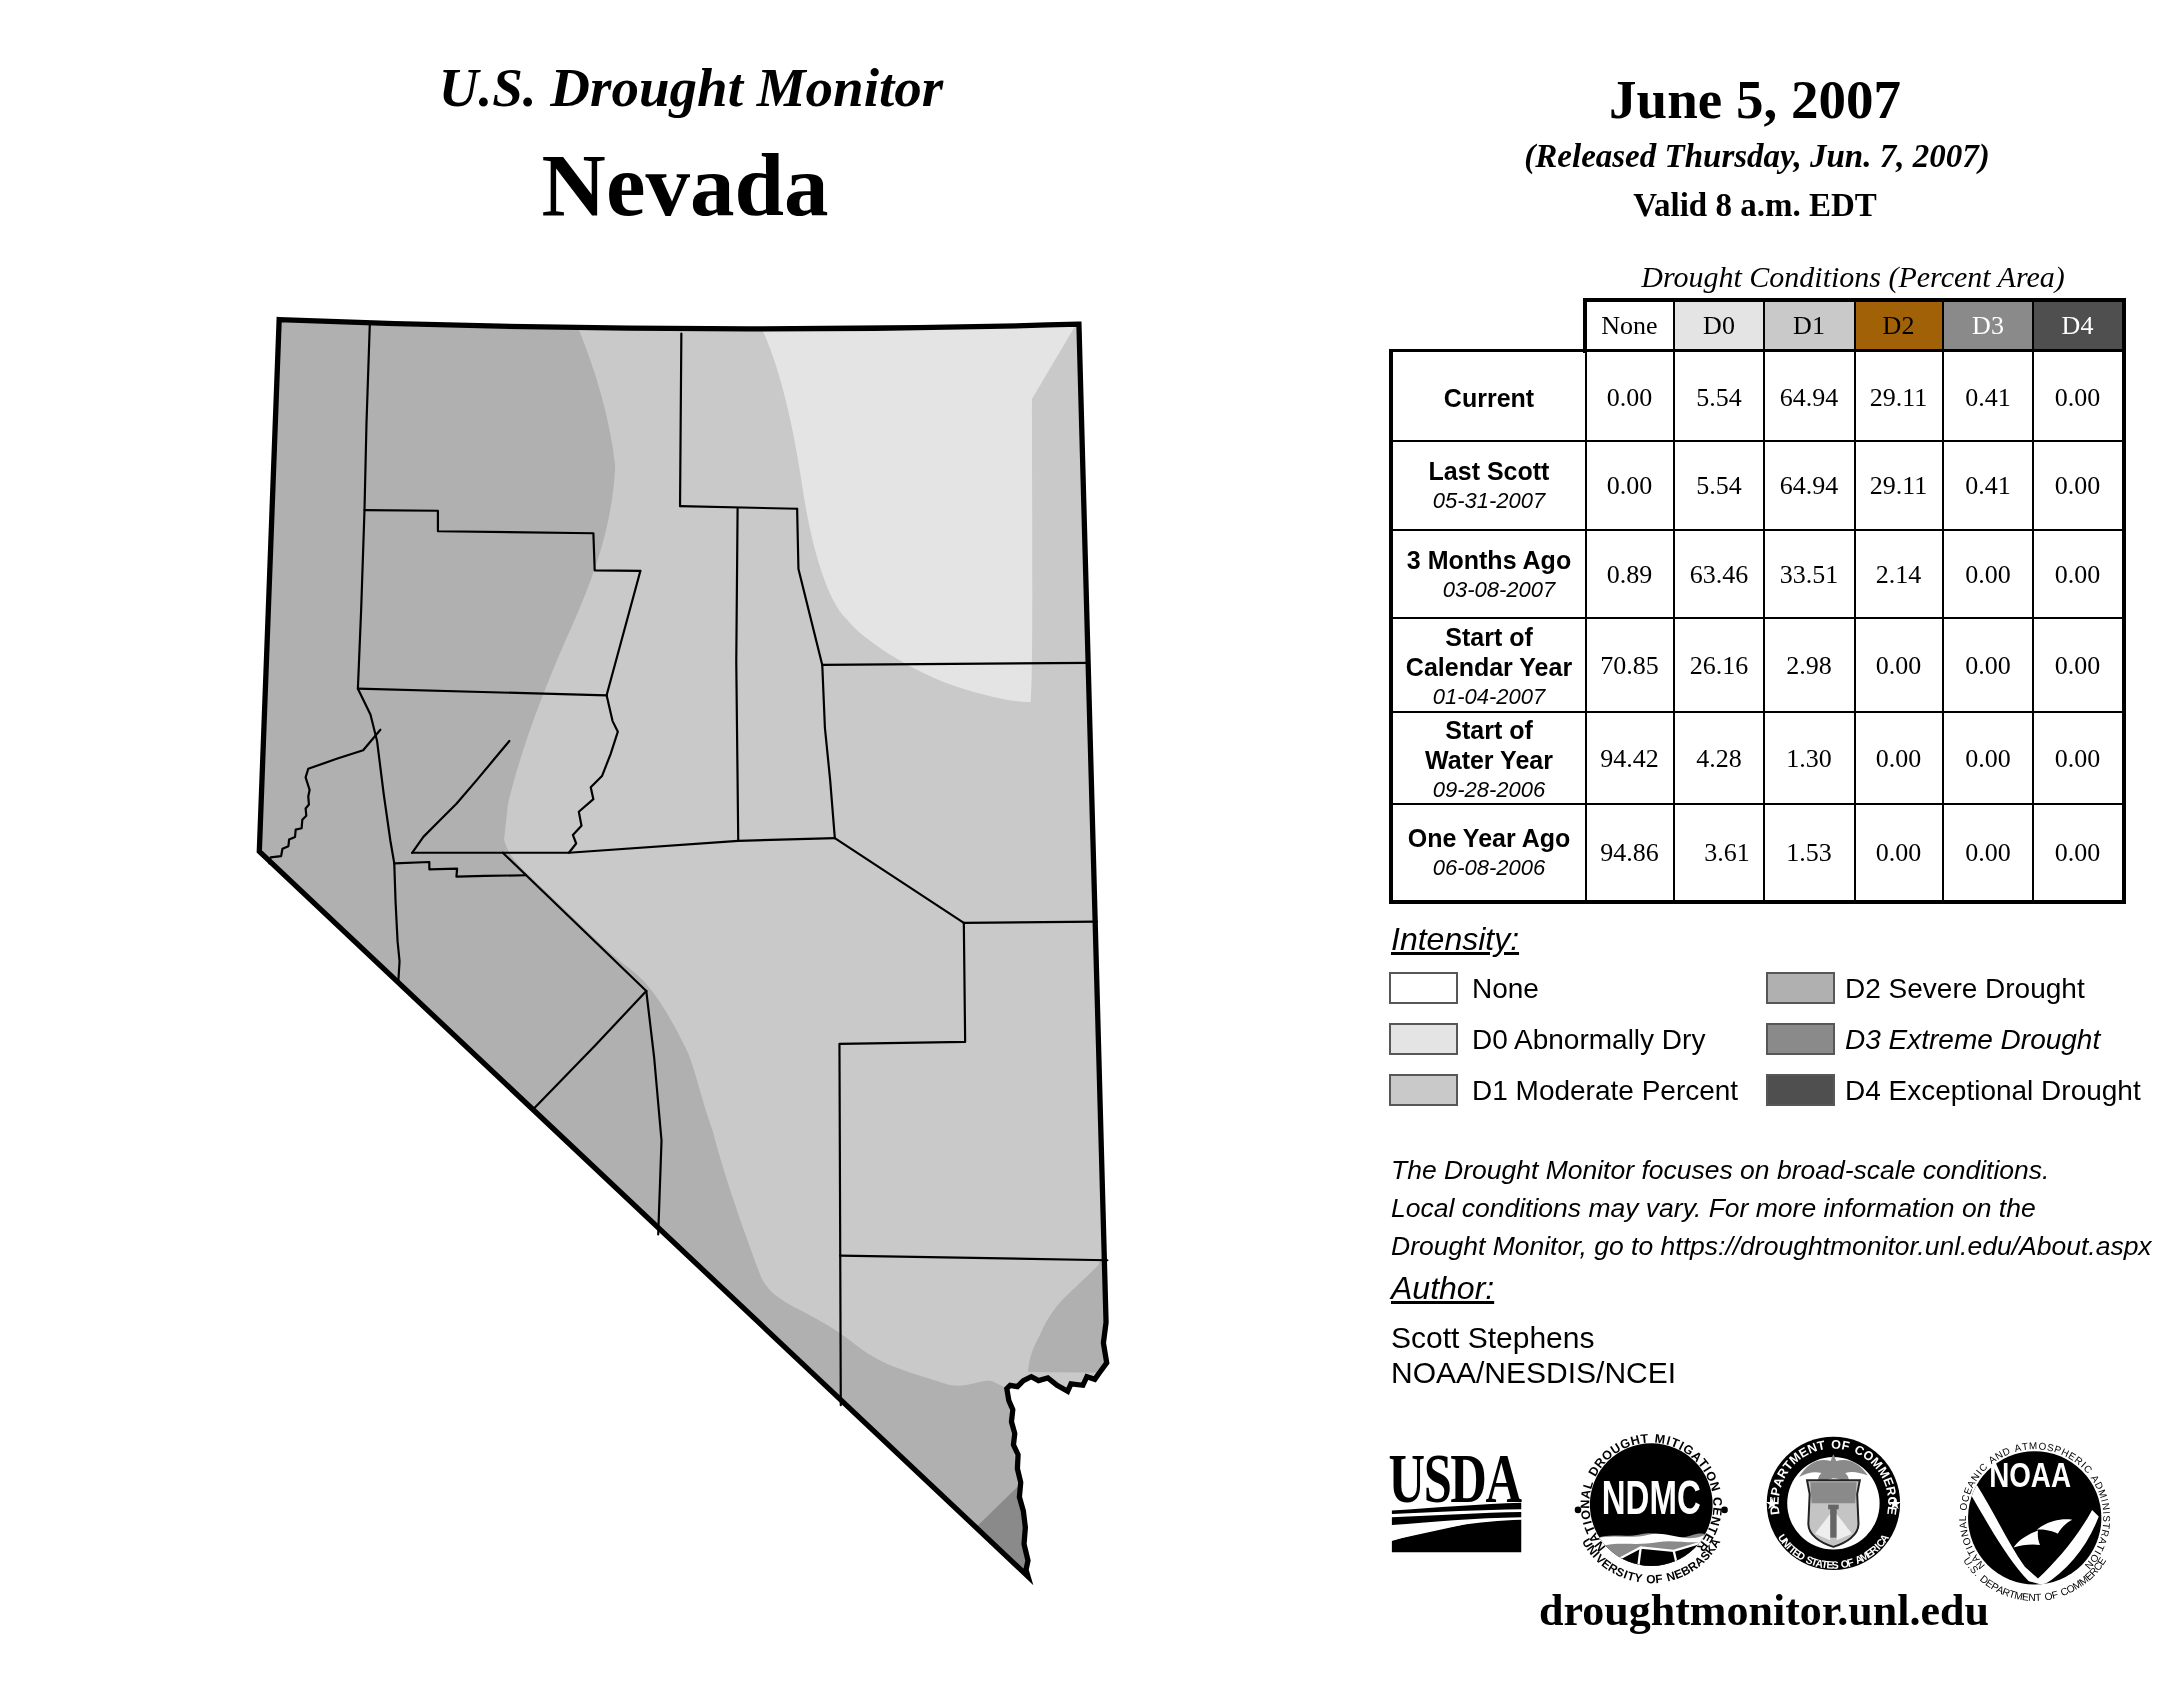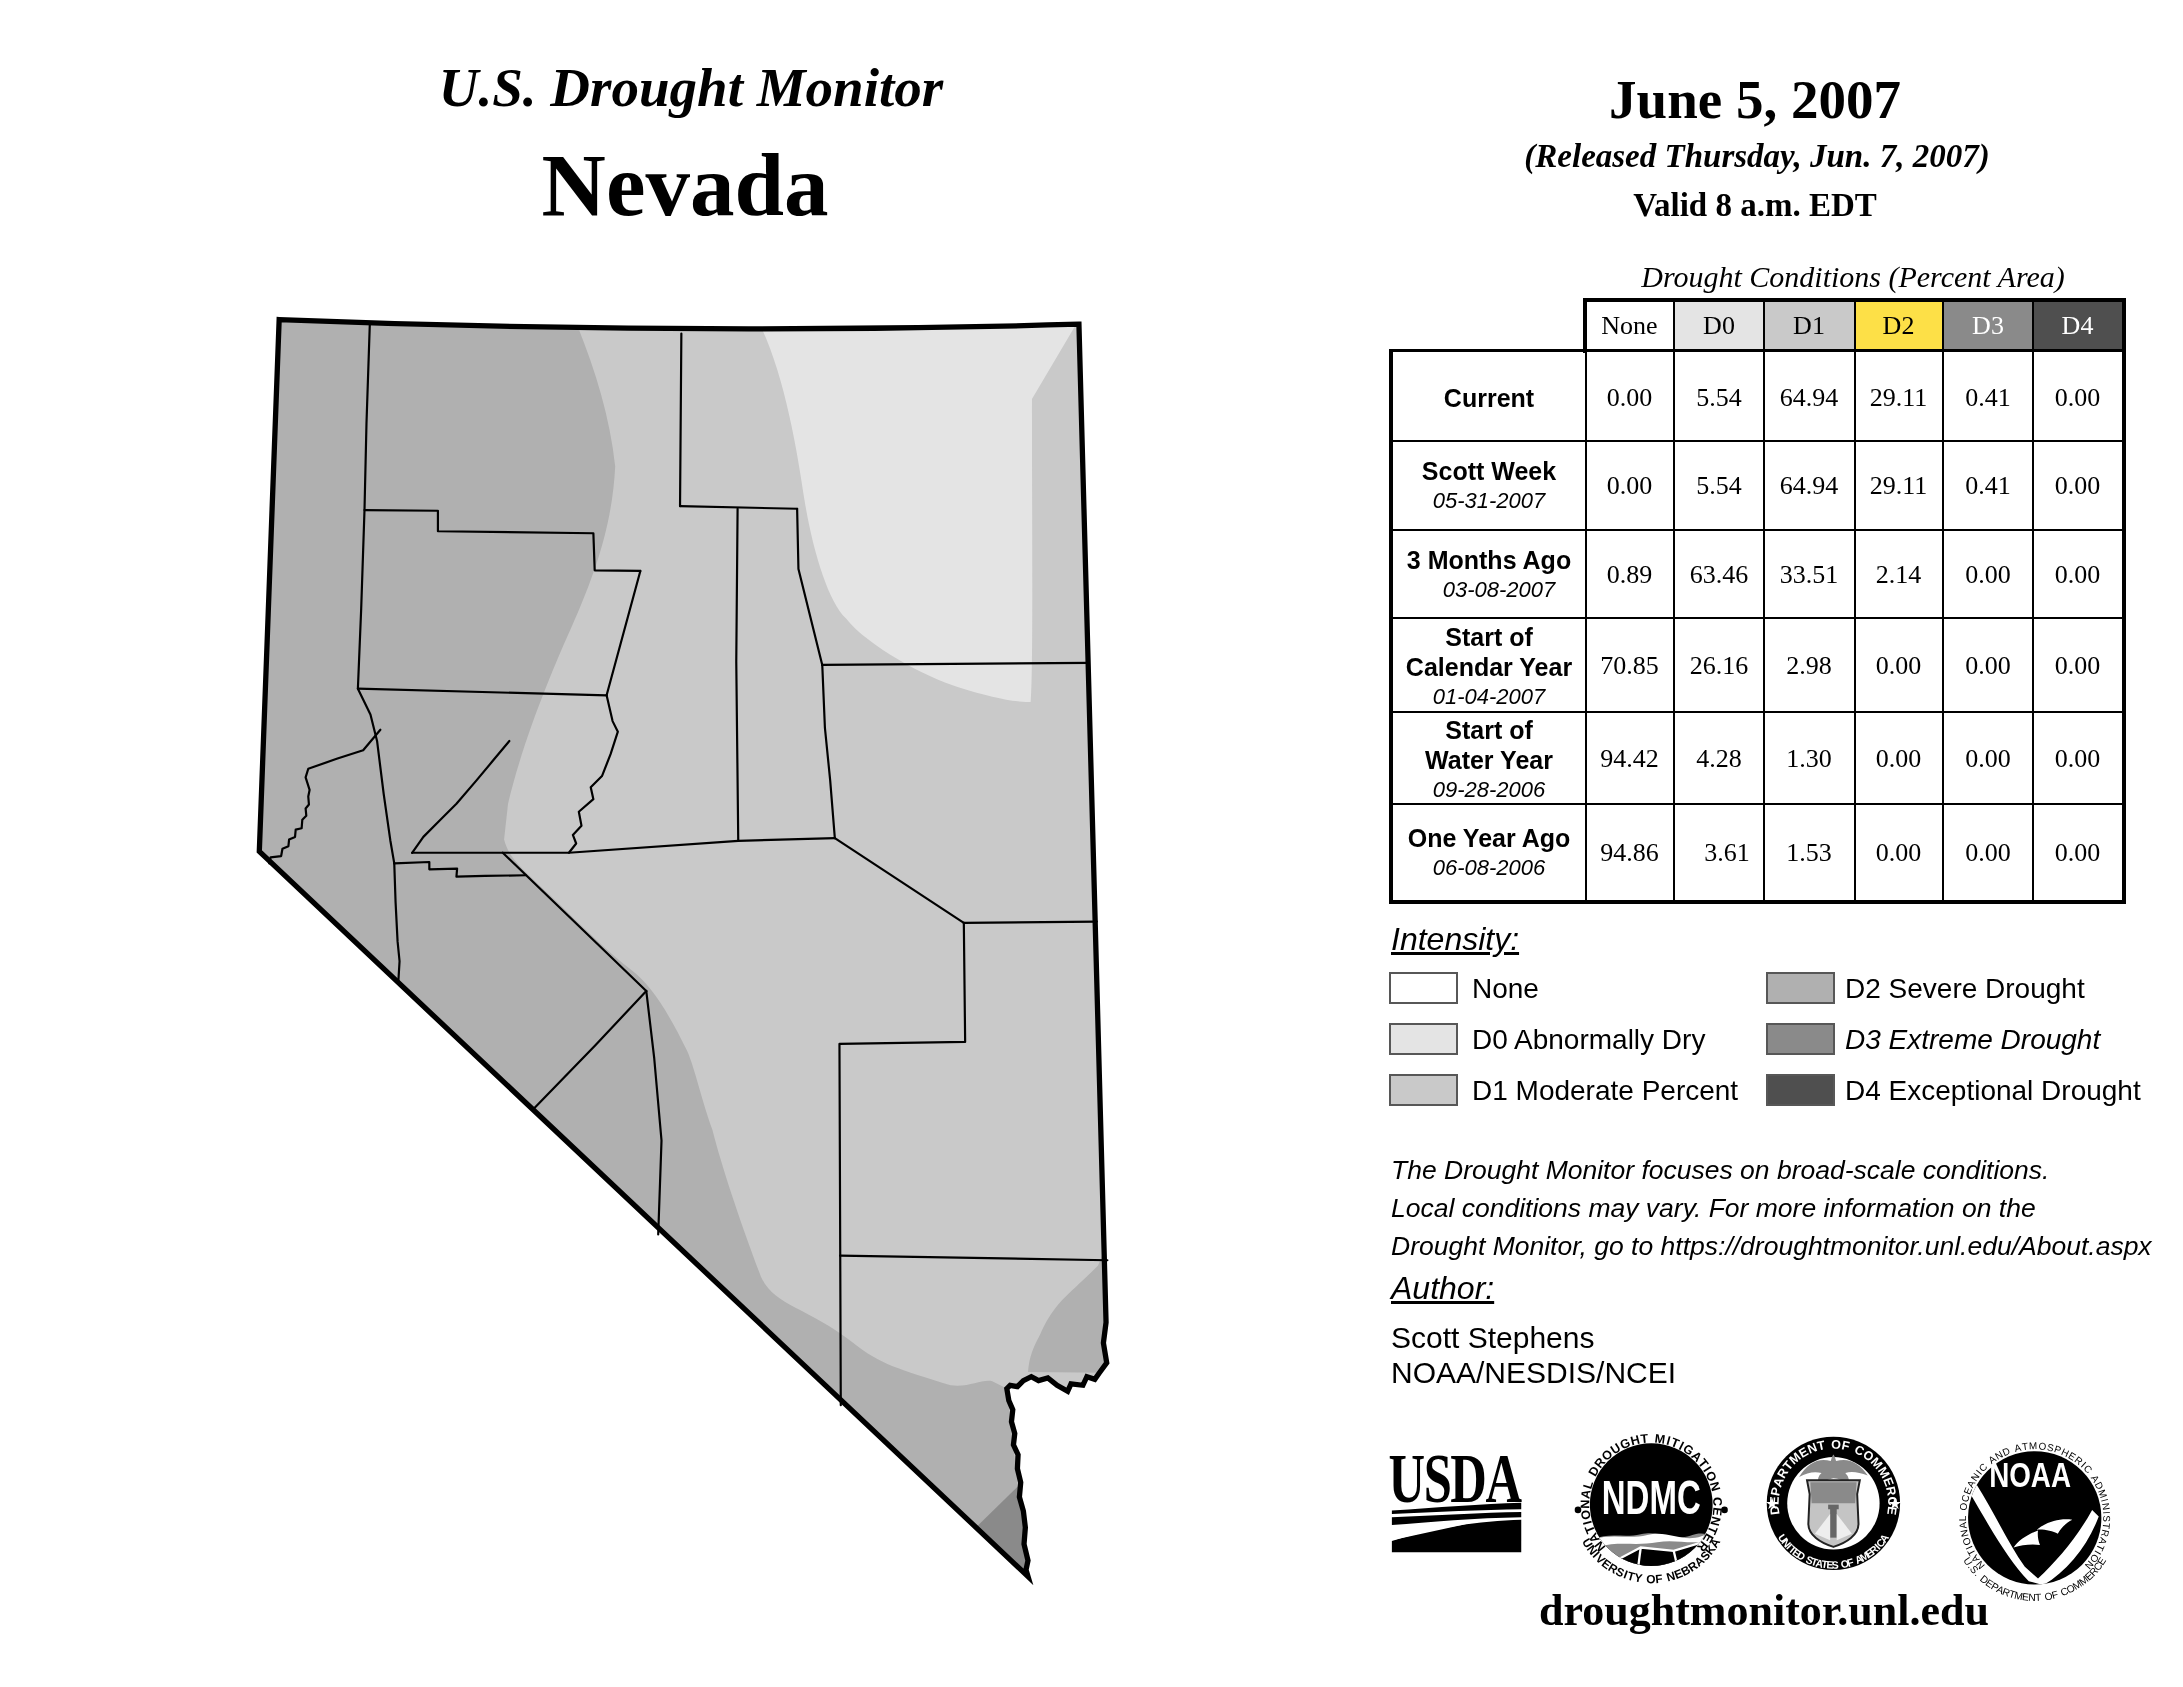--- a/index.html
+++ b/index.html
@@ -94,36 +94,36 @@
 
 <div class="abs ctr" style="left:1358px;top:187px;width:794px;font-size:33px;font-weight:bold;">Valid 8 a.m. EDT</div>
 
 <div class="abs ctr" style="left:1456px;top:260px;width:794px;font-size:30px;font-style:italic;">Drought Conditions (Percent Area)</div>
 
 <div id="tableblock">
 
   <div class="abs ctr" style="left:1585px;top:300px;width:89px;height:51px;background:#fff;color:#000;font-size:26px;line-height:51px;">None</div>
   <div class="abs ctr" style="left:1674px;top:300px;width:90px;height:51px;background:#e4e4e4;color:#000;font-size:26px;line-height:51px;">D0</div>
   <div class="abs ctr" style="left:1764px;top:300px;width:90px;height:51px;background:#c9c9c9;color:#000;font-size:26px;line-height:51px;">D1</div>
-  <div class="abs ctr" style="left:1854px;top:300px;width:89px;height:51px;background:#fde047;color:#000;font-size:26px;line-height:51px;">D2</div>
+  <div class="abs ctr" style="left:1854px;top:300px;width:89px;height:51px;background:#a16207;color:#000;font-size:26px;line-height:51px;">D2</div>
   <div class="abs ctr" style="left:1943px;top:300px;width:90px;height:51px;background:#8a8a8a;color:#fff;font-size:26px;line-height:51px;">D3</div>
   <div class="abs ctr" style="left:2033px;top:300px;width:89px;height:51px;background:#4f4f4f;color:#fff;font-size:26px;line-height:51px;">D4</div>
 
   <div class="abs" style="left:1393px;top:353px;width:192px;height:89px;display:flex;flex-direction:column;justify-content:center;text-align:center;">
         <div style="font-weight:bold;font-size:25px;line-height:30px;">Current</div>
       </div>
   <div class="abs ctr" style="left:1585px;top:353px;width:89px;height:89px;font-size:26px;line-height:89px;">0.00</div>
   <div class="abs ctr" style="left:1674px;top:353px;width:90px;height:89px;font-size:26px;line-height:89px;">5.54</div>
   <div class="abs ctr" style="left:1764px;top:353px;width:90px;height:89px;font-size:26px;line-height:89px;">64.94</div>
   <div class="abs ctr" style="left:1854px;top:353px;width:89px;height:89px;font-size:26px;line-height:89px;">29.11</div>
   <div class="abs ctr" style="left:1943px;top:353px;width:90px;height:89px;font-size:26px;line-height:89px;">0.41</div>
   <div class="abs ctr" style="left:2033px;top:353px;width:89px;height:89px;font-size:26px;line-height:89px;">0.00</div>
 
   <div class="abs" style="left:1393px;top:441px;width:192px;height:89px;display:flex;flex-direction:column;justify-content:center;text-align:center;">
-        <div style="font-weight:bold;font-size:25px;line-height:30px;">Scott Week</div>
+        <div style="font-weight:bold;font-size:25px;line-height:30px;">Last Scott</div>
         <div style="font-style:italic;font-size:22px;line-height:29px;">05-31-2007</div>
       </div>
   <div class="abs ctr" style="left:1585px;top:441px;width:89px;height:89px;font-size:26px;line-height:89px;">0.00</div>
   <div class="abs ctr" style="left:1674px;top:441px;width:90px;height:89px;font-size:26px;line-height:89px;">5.54</div>
   <div class="abs ctr" style="left:1764px;top:441px;width:90px;height:89px;font-size:26px;line-height:89px;">64.94</div>
   <div class="abs ctr" style="left:1854px;top:441px;width:89px;height:89px;font-size:26px;line-height:89px;">29.11</div>
   <div class="abs ctr" style="left:1943px;top:441px;width:90px;height:89px;font-size:26px;line-height:89px;">0.41</div>
   <div class="abs ctr" style="left:2033px;top:441px;width:89px;height:89px;font-size:26px;line-height:89px;">0.00</div>
 
   <div class="abs" style="left:1393px;top:530px;width:192px;height:89px;display:flex;flex-direction:column;justify-content:center;text-align:center;">

